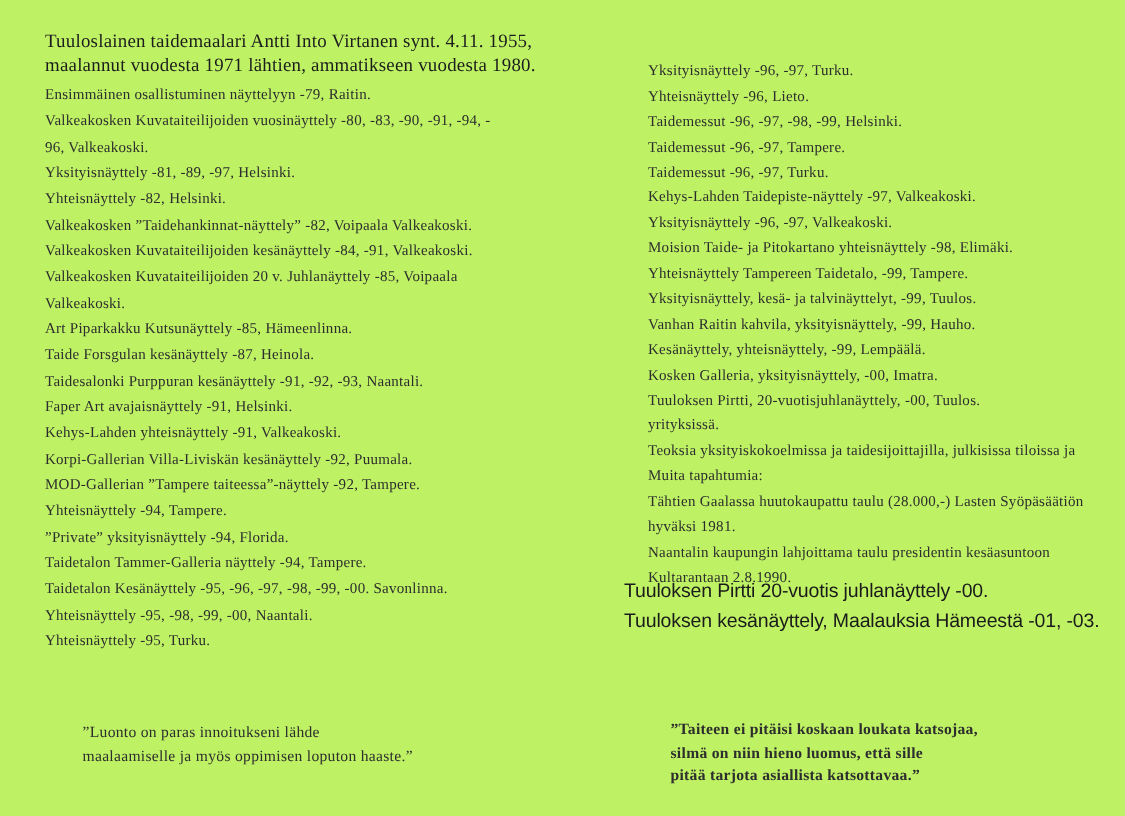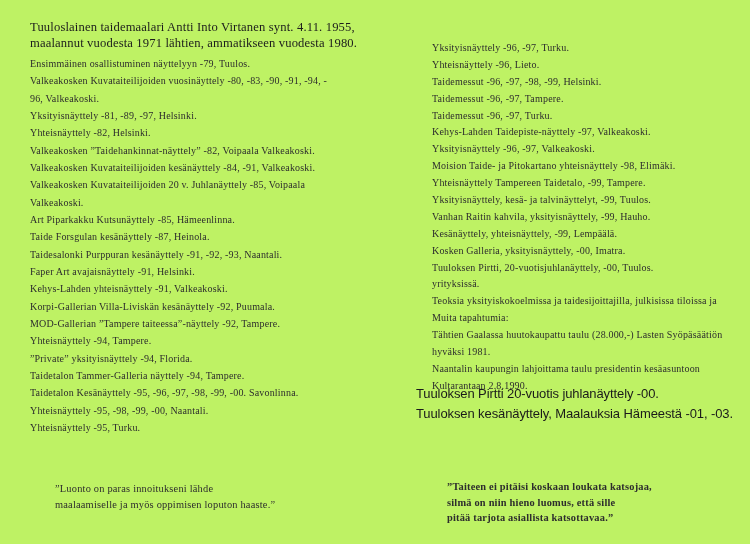--- a/index.html
+++ b/index.html
@@ -35,21 +35,21 @@
 <body>
 
 <div class="page">
 
   <div class="intro">
       <div class="line">Tuuloslainen taidemaalari Antti Into Virtanen synt. 4.11. 1955,</div>
       <div class="line">maalannut vuodesta 1971 lähtien, ammatikseen vuodesta 1980.</div>
     </div>
 
   <div class="col col-left">
-      <div class="line">Ensimmäinen osallistuminen näyttelyyn -79, Tuulos.</div>
+      <div class="line">Ensimmäinen osallistuminen näyttelyyn -79, Raitin.</div>
       <div class="line">Valkeakosken Kuvataiteilijoiden vuosinäyttely -80, -83, -90, -91, -94, -</div>
       <div class="line">96, Valkeakoski.</div>
       <div class="line">Yksityisnäyttely -81, -89, -97, Helsinki.</div>
       <div class="line">Yhteisnäyttely -82, Helsinki.</div>
       <div class="line">Valkeakosken ”Taidehankinnat-näyttely” -82, Voipaala Valkeakoski.</div>
       <div class="line">Valkeakosken Kuvataiteilijoiden kesänäyttely -84, -91,  Valkeakoski.</div>
       <div class="line">Valkeakosken Kuvataiteilijoiden 20 v. Juhlanäyttely -85, Voipaala</div>
       <div class="line">Valkeakoski.</div>
       <div class="line">Art Piparkakku Kutsunäyttely -85, Hämeenlinna.</div>
       <div class="line">Taide Forsgulan kesänäyttely -87, Heinola.</div>

